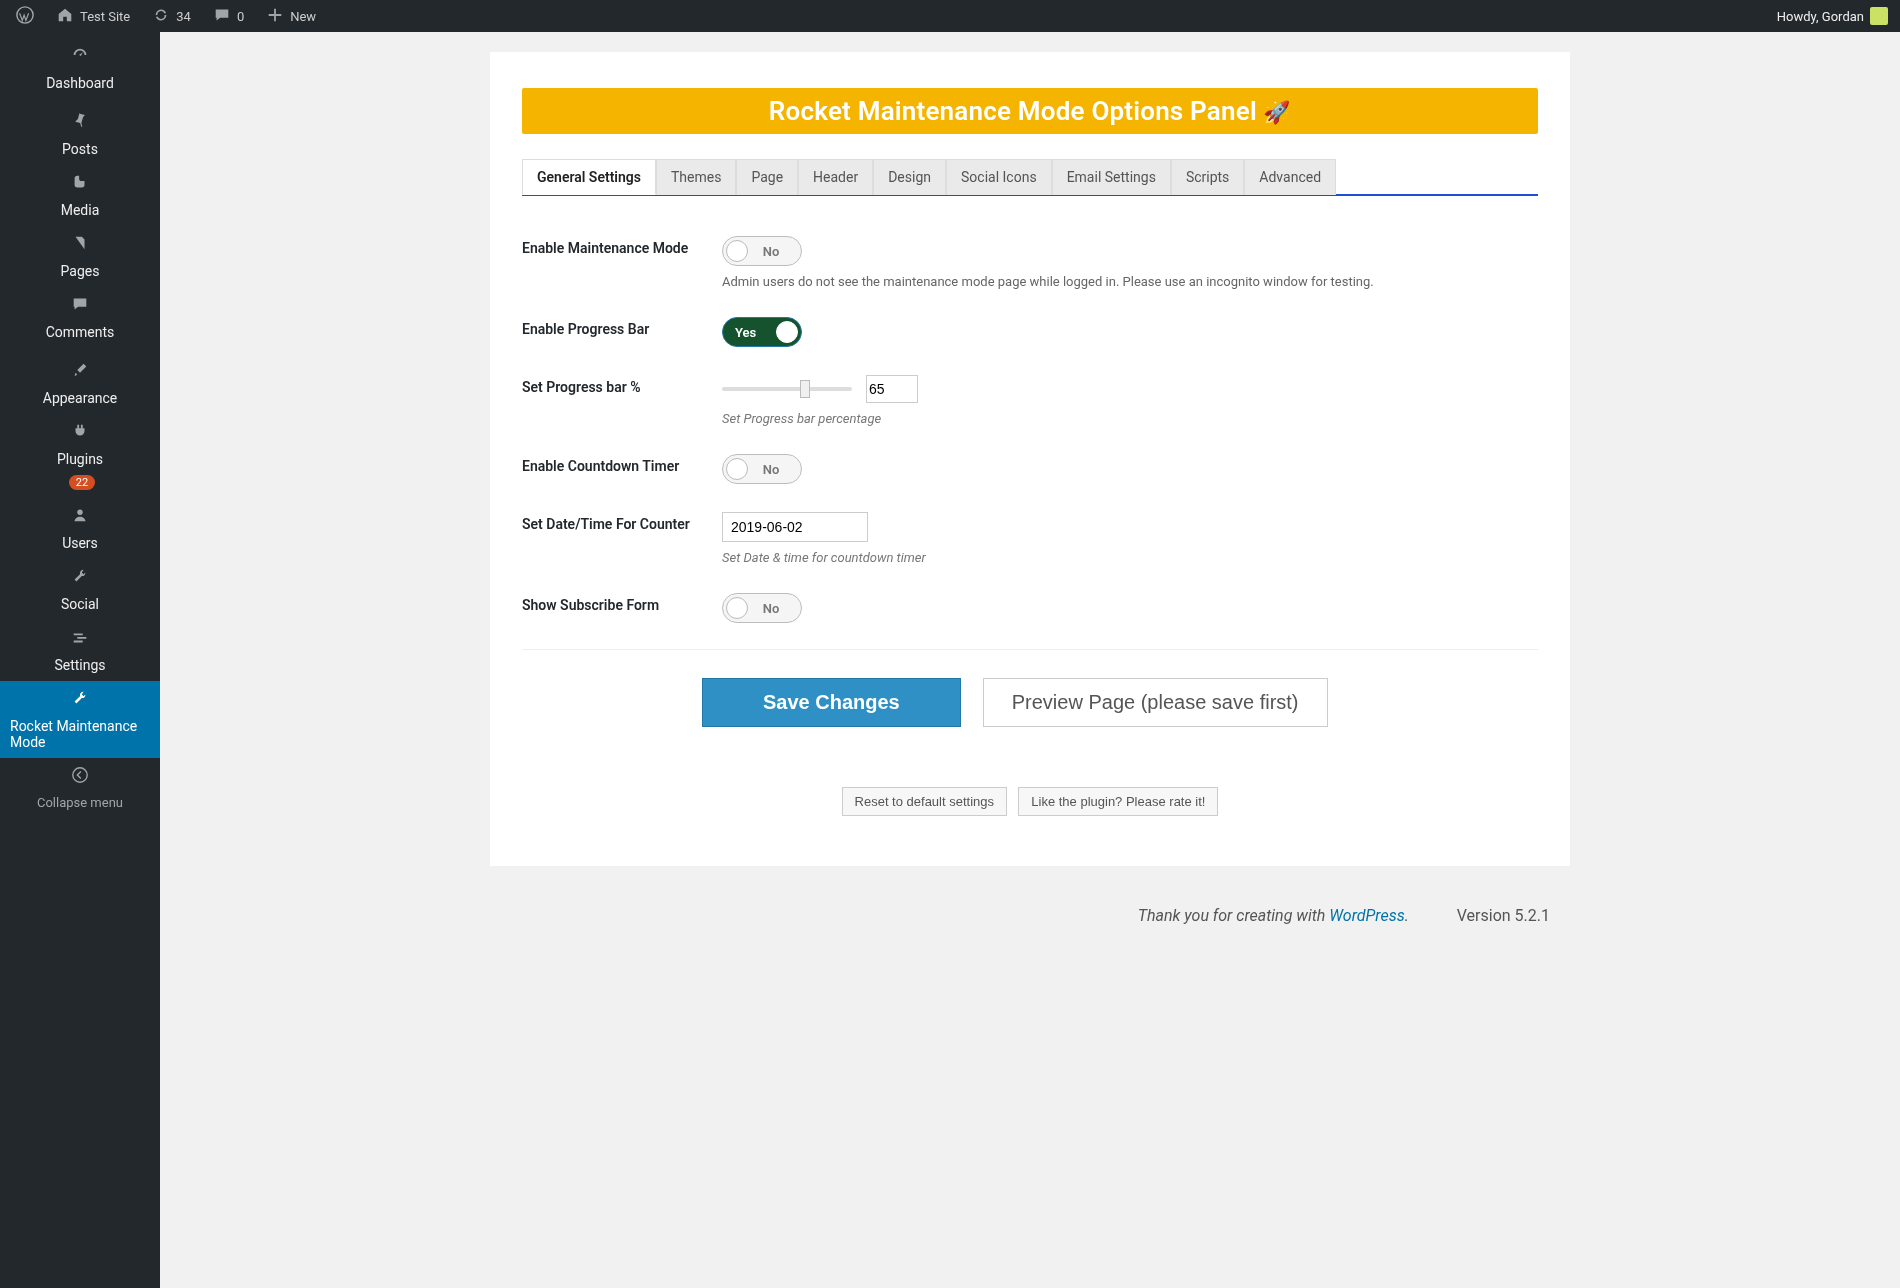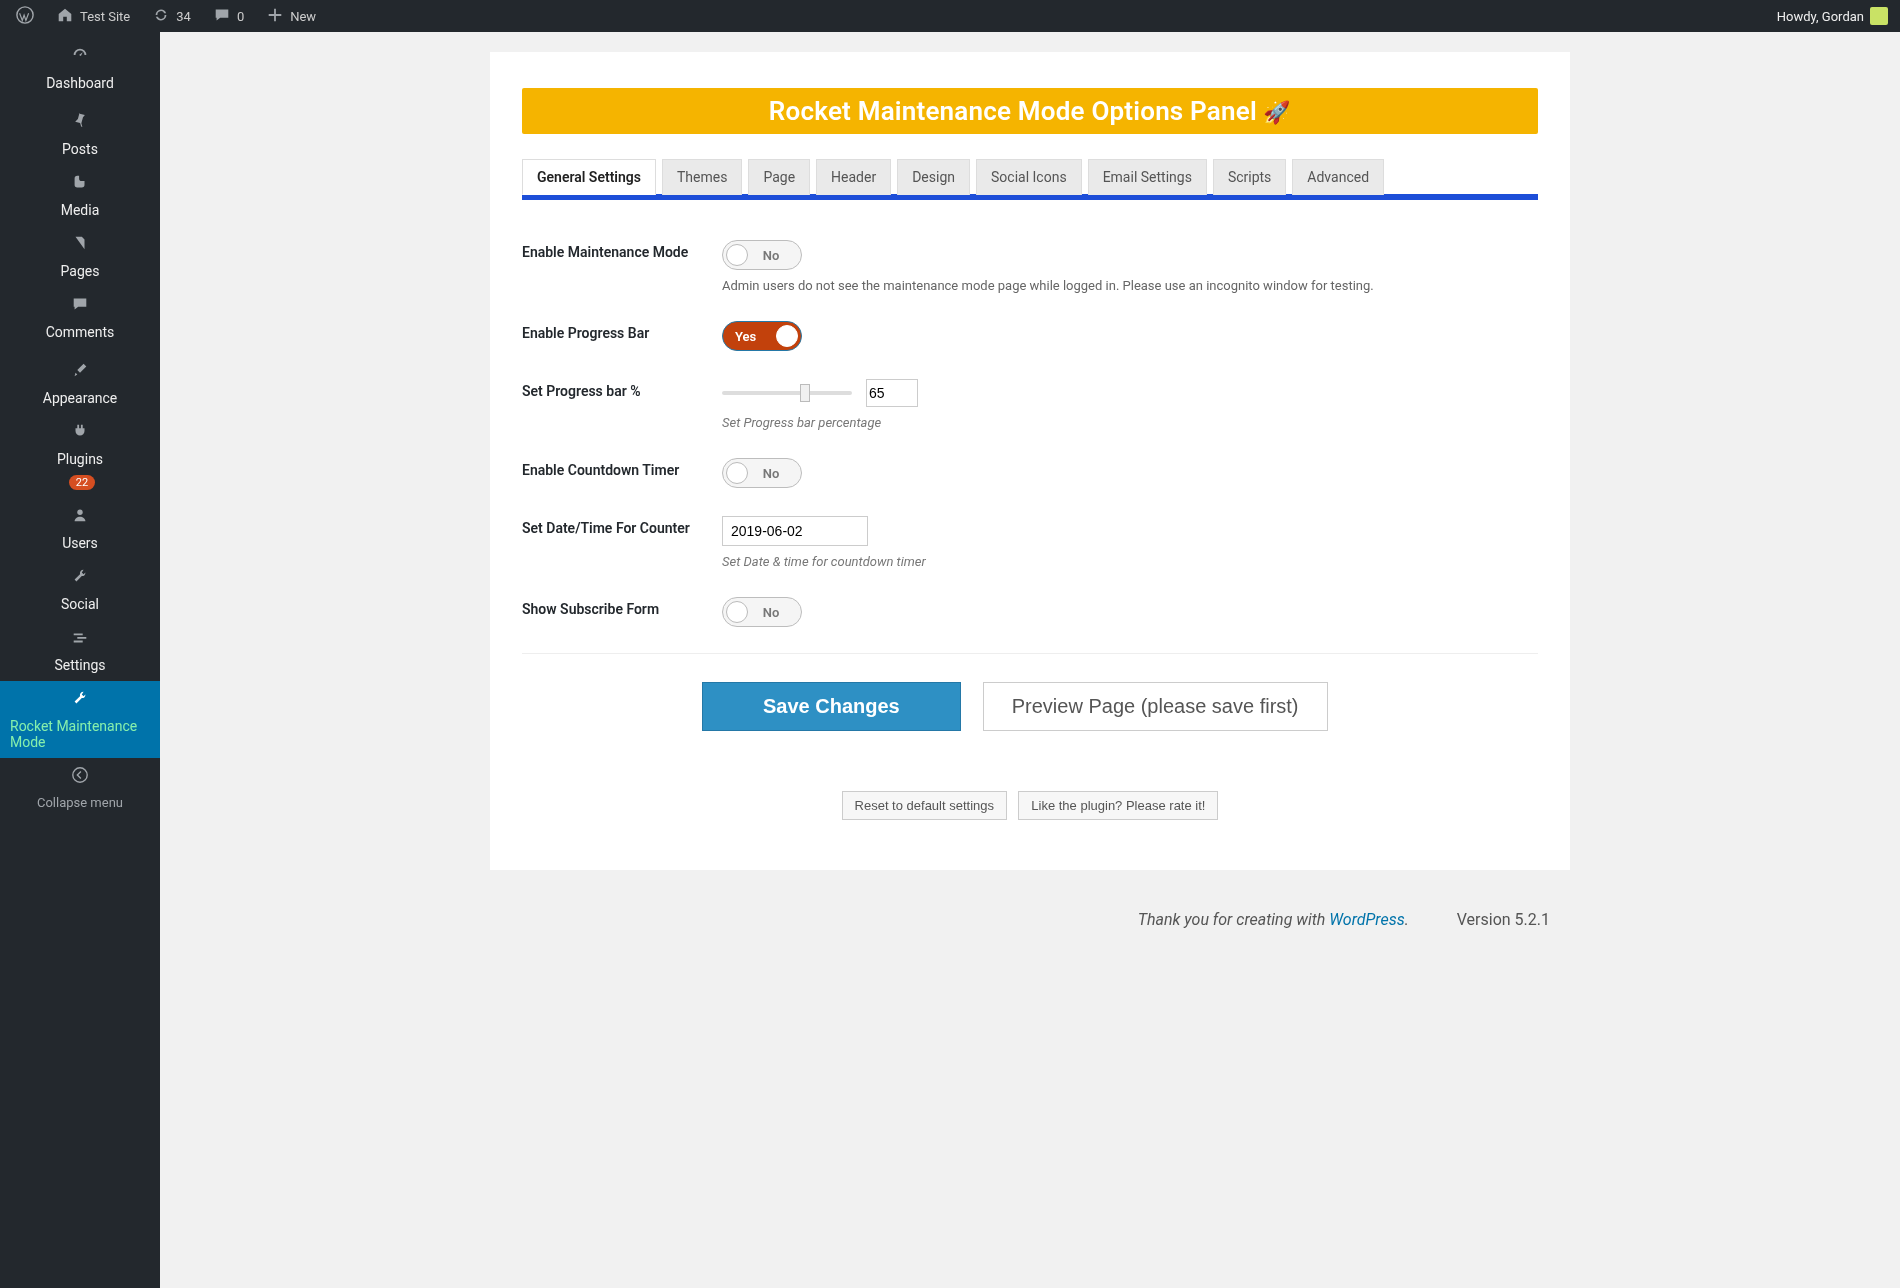--- a/index.html
+++ b/index.html
@@ -11,50 +11,50 @@
     .adminbar .ab-item { display:flex; align-items:center; gap:6px; padding:0 8px; height:32px; color:#ccc; cursor:pointer; }
     .adminbar .right { margin-left:auto; display:flex; align-items:center; gap:6px; padding-right:4px;}
     .avatar { width:18px; height:18px; background:#c9e265; border-radius:2px; display:inline-block; }
     .ab-icon svg { width:18px; height:18px; fill:#a0a5aa; }
 
     
     .wrap-all { display:flex; min-height:calc(100vh - 32px); }
     .sidebar { width:160px; background:#23282d; color:#eee; flex-shrink:0; padding-top:6px; }
     .menu-item { display:flex; align-items:center; gap:8px; padding:8px 10px; color:#eee; cursor:pointer; font-size:14px;flex-direction:column; }
     .menu-item .micon svg { width:18px; height:18px; fill:#a0a5aa; }
-    .menu-item.current { background:#0073aa; color:#86efac; position:relative; }
+    .menu-item.current { background:#0073aa; color:#ffffff; position:relative; }
     .menu-item.current .micon svg { fill:#fff; }
     .menu-item.current::after { content:""; position:absolute; right:-8px; top:50%; transform:translateY(-50%); border:8px solid transparent; border-right-color:#f1f1f1; }
     .menu-sep { height:5px; }
     .badge { background:#d54e21; color:#fff; border-radius:9px; padding:1px 7px; font-size:11px; margin-left:4px; }
     .collapse { color:#a0a5aa; font-size:13px; }
 
     
     .content { flex:1; padding:20px; }
     .panel { background:#fff; padding:36px 32px 50px; max-width:1080px; margin:0 auto; }
     .titlebar { background:#f5b400; color:#fff; font-size:26px; font-weight:600; text-align:center; padding:8px 0; border-radius:2px; margin-bottom:24px; letter-spacing:.2px; }
     .titlebar .rocket { font-size:22px; }
 
     
-    .tabs { display:flex; gap:6px; border-bottom:6px solid #1d4ed8; margin-bottom:26px; }
+    .tabs { display:flex; border-bottom:2px solid #1d4ed8; margin-bottom:26px; }
     .tab { background:#eaeaea; border:1px solid #ddd; border-bottom:none; padding:9px 14px; color:#555; font-size:14px; cursor:pointer; position:relative; top:1px; }
     .tab.active { background:#fff; color:#222; font-weight:600; border-bottom:1px solid #fff; }
 
     
     .row { display:flex; align-items:flex-start; padding:14px 0; }
     .row .lbl { width:200px; font-weight:600; color:#23282d; font-size:14px; padding-top:4px; }
     .row .ctl { flex:1; }
     .desc { color:#777; font-style:italic; margin-top:8px; font-size:13px; }
     .desc.plain { font-style:normal; color:#666; }
 
     
     .toggle { width:80px; height:30px; border-radius:30px; position:relative; display:inline-flex; align-items:center; cursor:pointer; border:1px solid #bdbdbd; background:#f5f5f5; }
     .toggle .knob { width:22px; height:22px; border-radius:50%; background:#fff; border:1px solid #bbb; position:absolute; top:3px; left:3px; transition:all .15s; }
     .toggle .txt { flex:1; text-align:center; color:#777; font-weight:600; font-size:13px; padding-left:18px; }
-    .toggle.on { background:#c2410c; border-color:#2478a7; }
+    .toggle.on { background:#14532d; border-color:#2478a7; }
     .toggle.on .knob { left:auto; right:3px; background:#fff; border-color:#fff; }
     .toggle.on .txt { color:#fff; padding-left:0; padding-right:18px; text-align:left; margin-left:12px; }
 
     
     .slider-wrap { display:flex; align-items:center; gap:14px; }
     .slider-track { width:130px; height:4px; background:#ddd; position:relative; border-radius:2px; }
     .slider-handle { width:10px; height:18px; background:#f0f0f0; border:1px solid #bbb; position:absolute; top:-7px; left:60%; }
     .numbox { width:52px; height:28px; border:1px solid #ccc; padding:0 2px; font-size:14px; }
 
     .textin { height:30px; border:1px solid #ccc; padding:0 8px; font-size:14px; width:146px; }

